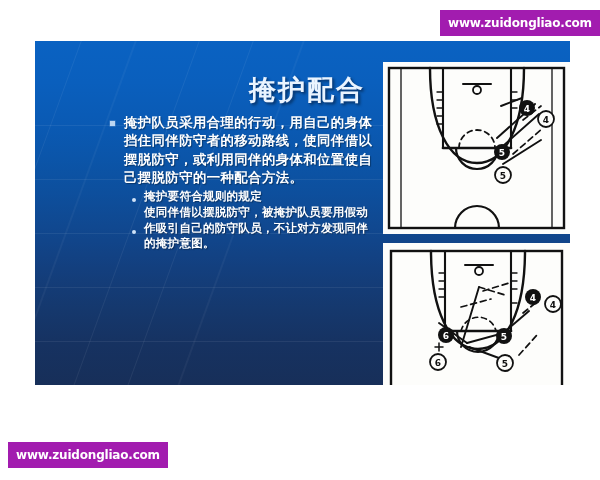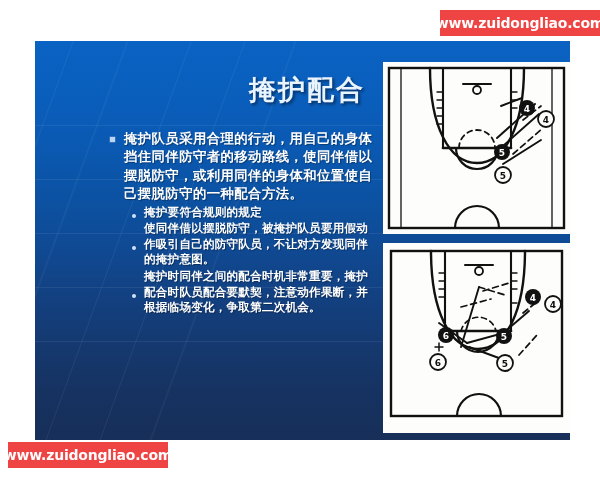--- a/index.html
+++ b/index.html
@@ -4,31 +4,31 @@
 <style>
   html,body{margin:0;padding:0;}
   body{
     width:600px;height:480px;background:#ffffff;overflow:hidden;
     font-family:"DejaVu Sans","Liberation Sans",sans-serif;
     position:relative;
   }
 
   
   .watermark{
-    position:absolute;background:#ef4444;color:#ffffff;
+    position:absolute;background:#a21caf;color:#ffffff;
     font-family:"DejaVu Sans","Liberation Sans",sans-serif;
-    font-size:14px;font-weight:bold;letter-spacing:-0.2px;
+    font-size:12px;font-weight:bold;letter-spacing:-0.2px;
     display:flex;align-items:center;justify-content:center;
   }
   #wm-top{right:0;top:10px;width:160px;height:26px;}
   #wm-bottom{left:8px;bottom:12px;width:160px;height:26px;}
 
   
   .slide{
-    position:absolute;left:35px;top:41px;width:535px;height:399px;
+    position:absolute;left:35px;top:41px;width:535px;height:344px;
     background:
       linear-gradient(180deg,
         #0a62c2 0%,
         #0a5fbd 12%,
         #0a5ab4 24%,
         #0b55a9 34%,
         #0d4f9d 44%,
         #104890 54%,
         #133f7e 66%,
         #15386d 78%,
@@ -47,21 +47,21 @@
   .title{
     position:absolute;left:0;top:31px;width:330px;text-align:right;
     font-family:"DejaVu Serif","Liberation Serif",serif;
     font-size:27px;font-weight:bold;color:#eaf4ff;
     letter-spacing:2px;
     text-shadow:1px 1px 0 #0a3f82, 2px 2px 3px rgba(0,0,0,0.45);
     white-space:nowrap;
   }
 
   
-  .body-text{position:absolute;left:75px;top:88px;width:265px;}
+  .body-text{position:absolute;left:75px;top:72px;width:265px;}
 
   .lvl1{display:flex;align-items:flex-start;margin-bottom:2px;}
   .lvl1 .bullet{
     flex:0 0 auto;width:5px;height:5px;background:#bcd6f2;
     margin:8px 9px 0 0;box-shadow:0 0 0 0.5px rgba(255,255,255,0.3);
   }
   .lvl1 .txt{
     font-family:"DejaVu Serif","Liberation Serif",serif;
     font-size:13.4px;line-height:18.4px;color:#ffffff;font-weight:bold;
     letter-spacing:0.4px;text-shadow:1px 1px 1px rgba(0,0,0,0.35);
@@ -119,24 +119,20 @@
     <div class="lvl2">
       <span class="dot"></span>
       <span class="txt">掩护要符合规则的规定</span>
     </div>
 
     <div class="lvl2">
       <span class="dot"></span>
       <span class="txt">使同伴借以摆脱防守，被掩护队员要用假动作吸引自己的防守队员，不让对方发现同伴的掩护意图。</span>
     </div>
 
-    <div class="lvl2">
-      <span class="dot"></span>
-      <span class="txt">掩护时同伴之间的配合时机非常重要，掩护配合时队员配合要默契，注意动作果断，并根据临场变化，争取第二次机会。</span>
-    </div>
 
   </div>
 
   <div class="diagram" id="diagram-top">
     <svg viewBox="0 0 187 172" xmlns="http://www.w3.org/2000/svg">
       <g fill="none" stroke="#111" stroke-width="2.1" stroke-linecap="round">
 
         <rect x="6" y="6" width="175" height="160" stroke-width="2.4"></rect>
 
         <line x1="18" y1="6" x2="18" y2="166" stroke-width="1.3"></line>

